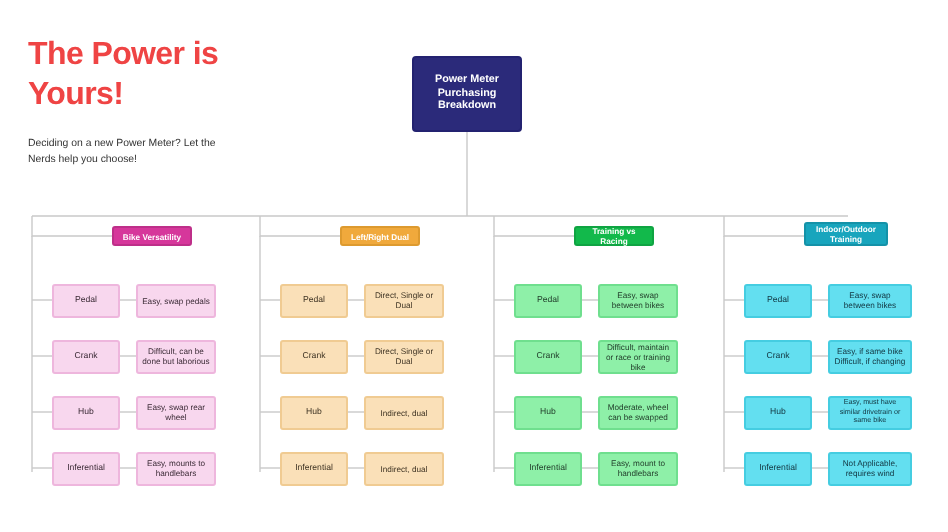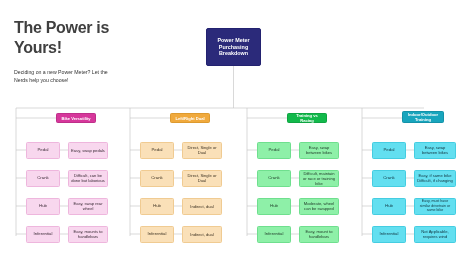--- a/index.html
+++ b/index.html
@@ -24,21 +24,21 @@
   #title-block {
     position: absolute;
     left: 14px;
     top: 18px;
     width: 140px;
   }
   #page-title {
     font-size: 16px;
     font-weight: bold;
     line-height: 1.28;
-    color: #404040;
+    color: #ef4444;
     letter-spacing: -0.3px;
     margin: 0;
   }
   #page-subtitle {
     margin-top: 9px;
     font-size: 5.2px;
     line-height: 1.55;
     color: #333333;
     width: 104px;
   }

